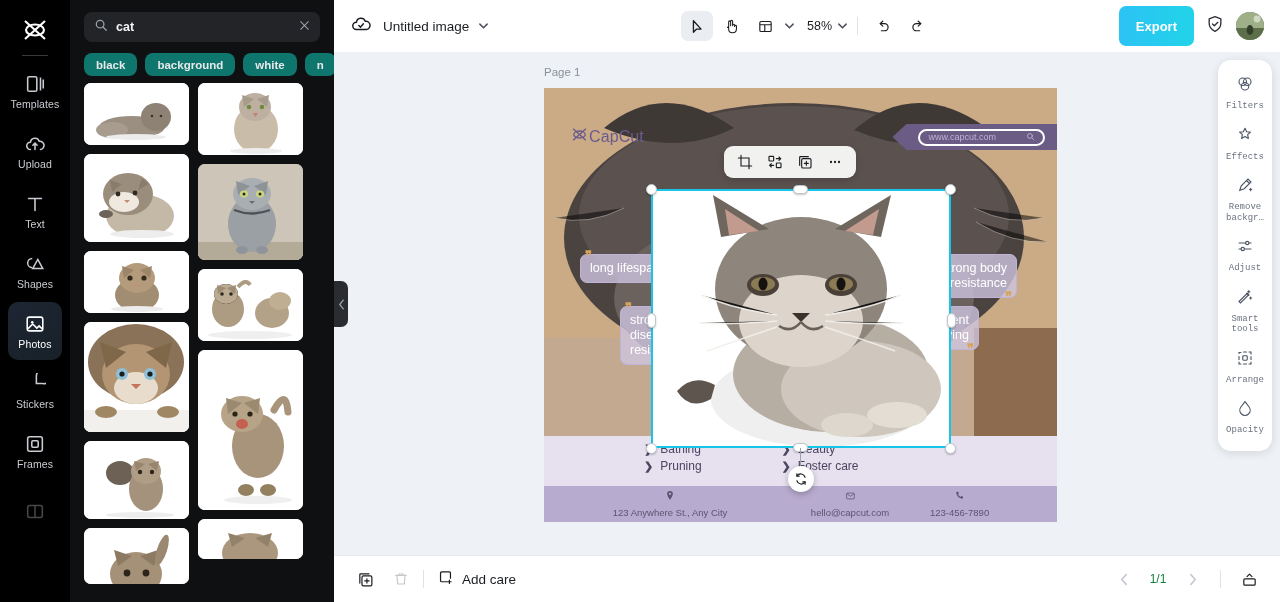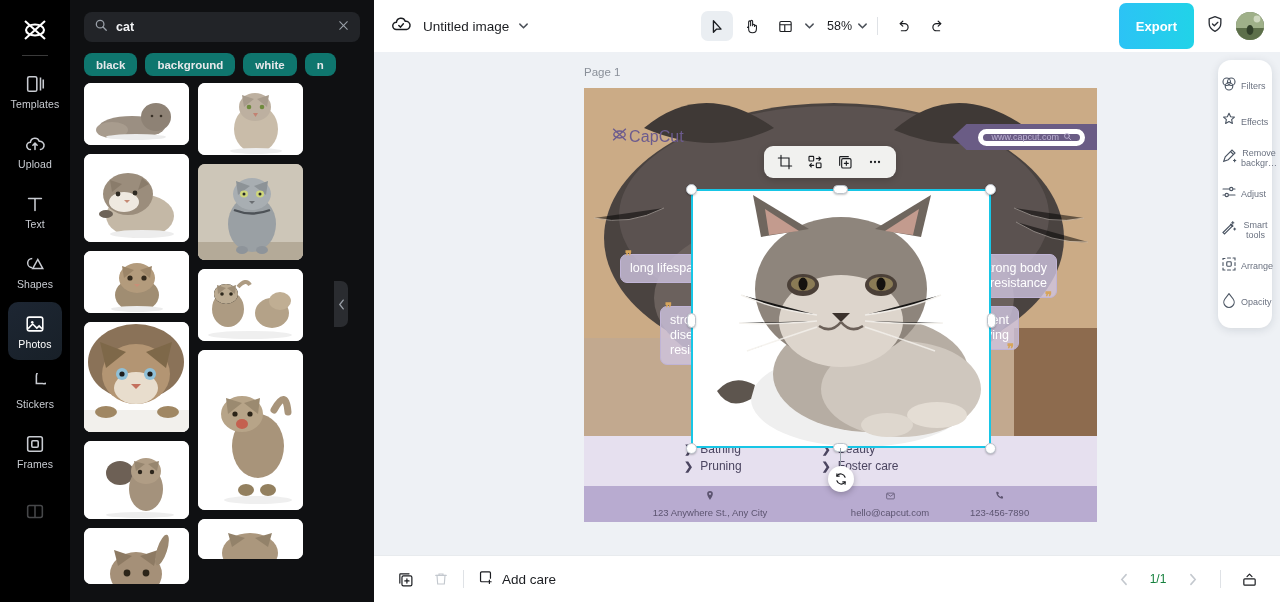--- a/index.html
+++ b/index.html
@@ -31,21 +31,21 @@
     color: #c9ccd2;
     margin-bottom: 2px;
     cursor: pointer;
   }
   .rail-item.active { background: linear-gradient(145deg,#1d2633,#182028); color: #fff; }
   .rail-item .ri-ic { width: 22px; height: 22px; display: block; }
   .rail-item .ri-lb { font-size: 10.5px; line-height: 12px; letter-spacing: .1px; }
 
   
   .panel {
-    width: 304px; height: 602px;
+    width: 264px; height: 602px;
     background: #0f1012;
     flex: none;
     position: relative;
     overflow: hidden;
   }
   .search-wrap { padding: 12px 14px 0; }
   .search-box {
     height: 30px; background: #222428; border-radius: 8px;
     display: flex; align-items: center; gap: 8px; padding: 0 10px;
   }
@@ -95,21 +95,21 @@
   .tbtn {
     width: 32px; height: 30px; border-radius: 7px;
     display: flex; align-items: center; justify-content: center;
     cursor: pointer; color: #1b1d21;
   }
   .tbtn.sel { background: #eaeef2; }
   .zoomval { font-size: 12.5px; color: #1b1d21; padding: 0 3px 0 7px; }
   .vdiv { width: 1px; height: 18px; background: #dfe2e6; margin: 0 7px; }
   .right-tools { margin-left: auto; display: flex; align-items: center; gap: 11px; }
   .export-btn {
-    height: 46px; padding: 0 17px; border-radius: 7px;
+    height: 40px; padding: 0 17px; border-radius: 7px;
     background: linear-gradient(90deg,#2cc3f5,#21d3e8);
     color: #fff; font-size: 13px; font-weight: bold;
     display: flex; align-items: center; cursor: pointer; border: none;
     font-family: "Liberation Sans", sans-serif;
   }
   .avatar {
     width: 28px; height: 28px; border-radius: 50%;
     background: linear-gradient(160deg,#7a8b6a,#4a5a3e 55%,#8d9a7c);
     overflow: hidden; cursor: pointer;
   }
@@ -126,22 +126,22 @@
   .ab-photo .bgimg { position: absolute; inset: 0; }
   .cap-logo { position: absolute; left: 26px; top: 38px; display: flex; align-items: center; gap: 0; }
   .cap-logo span { font-size: 16px; color: #6c5b8e; letter-spacing: .1px; }
   .url-ribbon {
     position: absolute; right: 0; top: 36px; height: 26px;
     background: #6a5c85; display: flex; align-items: center;
     padding: 0 12px 0 26px;
     clip-path: polygon(14px 0, 100% 0, 100% 100%, 14px 100%, 0 50%);
   }
   .url-pill {
-    border: 5px solid #ffffff; border-radius: 13px; height: 17px;
-    display: flex; align-items: center; gap: 4px; padding: 0 8px;
+    border: 2px solid #ffffff; border-radius: 13px; height: 17px;
+    display: flex; align-items: center; gap: 30px; padding: 0 8px;
     color: #bdb2d4; font-size: 9px;
   }
   .tagline {
     position: absolute; background: rgba(206,196,224,.80);
     border: 1px solid #c0b4d6; border-radius: 7px;
     color: #ffffff; font-size: 12.5px; line-height: 15px;
     padding: 6px 9px;
   }
   .qm { position: absolute; color: #d6a55c; font-size: 13px; font-weight: bold; }
   .ab-bottom { position: absolute; left: 0; right: 0; bottom: 36px; height: 50px; background: #e6e0ef; }
@@ -179,22 +179,22 @@
   }
 
   
   .rpanel {
     position: absolute; right: 8px; top: 8px;
     width: 54px; background: #fff; border-radius: 13px;
     box-shadow: 0 2px 10px rgba(20,30,50,.12);
     padding: 8px 0 8px; z-index: 25;
   }
   .rp-item {
-    display: flex; align-items: center; gap: 3px;
-    padding: 7px 2px; color: #4b5563; cursor: pointer;
+    display: flex; flex-direction: column; align-items: center; gap: 3px;
+    padding: 7px 2px; color: #4b5563; cursor: pointer; font-family: Liberation Mono, monospace;
   }
   .rp-lb { font-size: 9px; line-height: 10.5px; text-align: center; color: #6b7280; }
 
   
   .bottombar {
     height: 47px; background: #fff; border-top: 1px solid #e8ebee;
     display: flex; align-items: center; padding: 0 16px; flex: none;
   }
   .bb-btn { width: 30px; height: 30px; display:flex; align-items:center; justify-content:center; border-radius:6px; cursor:pointer; color:#1b1d21; }
   .bb-btn.dim { color: #c3c8ce; }

